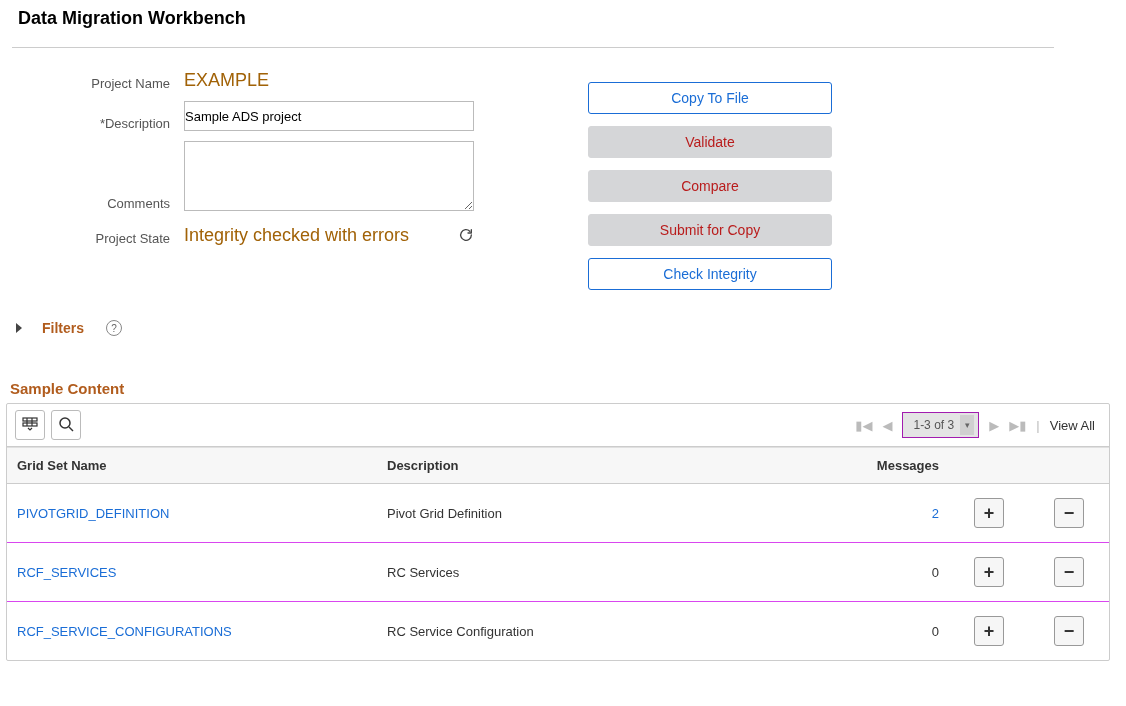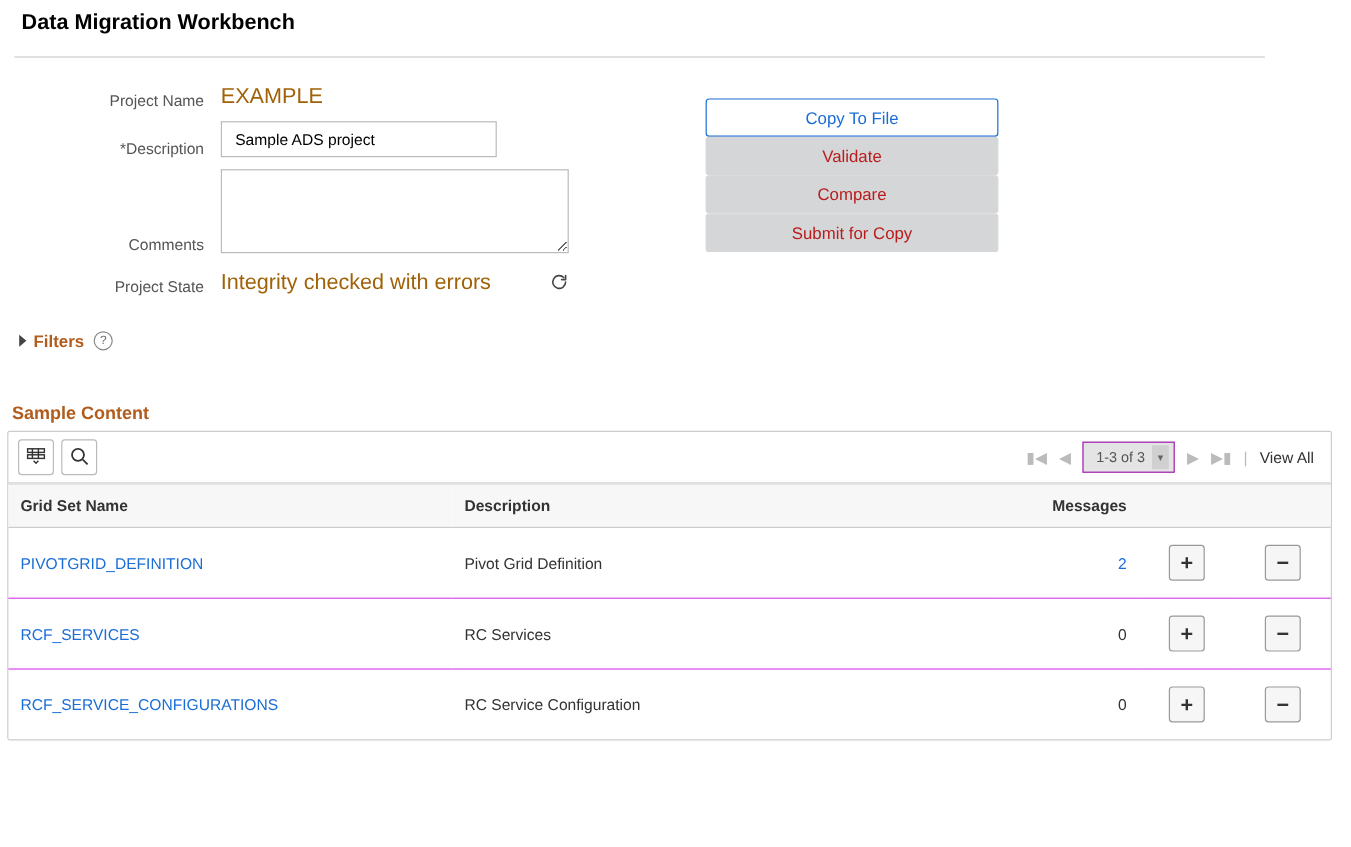--- a/index.html
+++ b/index.html
@@ -49,24 +49,24 @@
       font-size: 13px;
       padding-top: 4px;
     }
     .form-value {
       color: #a16207;
       font-size: 18px;
       padding-top: 4px;
       width: 290px;
     }
     .form-input {
-      width: 230px;
+      width: 290px;
       height: 30px;
       border: 1px solid #bbb;
-      padding: 5px 11px;
+      padding: 5px 0;
       font-size: 13px;
       font-family: inherit;
     }
     .form-textarea {
       width: 290px;
       height: 70px;
       border: 1px solid #bbb;
       padding: 5px 8px;
       font-size: 13px;
       font-family: inherit;
@@ -79,20 +79,21 @@
     .refresh-icon svg {
       width: 16px;
       height: 16px;
       stroke: #444;
       fill: none;
       stroke-width: 2;
     }
     .button-column {
       display: flex;
       flex-direction: column;
+      gap: 12px;
       padding-top: 16px;
     }
     .btn {
       width: 244px;
       height: 32px;
       border-radius: 3px;
       font-size: 14px;
       cursor: pointer;
       font-family: inherit;
     }
@@ -102,21 +103,21 @@
       color: #1a6dd6;
     }
     .btn-disabled {
       background: #d5d6d8;
       border: 1px solid #d5d6d8;
       color: #b91c1c;
     }
     .filters-row {
       display: flex;
       align-items: center;
-      gap: 6px;
+      gap: 20px;
       margin-left: 10px;
       margin-bottom: 44px;
     }
     .filters-caret {
       width: 0;
       height: 0;
       border-top: 5px solid transparent;
       border-bottom: 5px solid transparent;
       border-left: 6px solid #444;
     }
@@ -306,20 +307,21 @@
     </div>
 
 
   </div>
 
   <div class="button-column">
     <button class="btn btn-outline">Copy To File</button>
     <button class="btn btn-disabled">Validate</button>
     <button class="btn btn-disabled">Compare</button>
     <button class="btn btn-disabled">Submit for Copy</button>
+    <button class="btn btn-outline">Check Integrity</button>
   </div>
 </div>
 
 <div class="filters-row">
   <span class="filters-caret"></span>
   <span class="filters-label">Filters</span>
   <span class="help-circle">?</span>
 </div>
 
 <div class="section-header">Sample Content</div>

